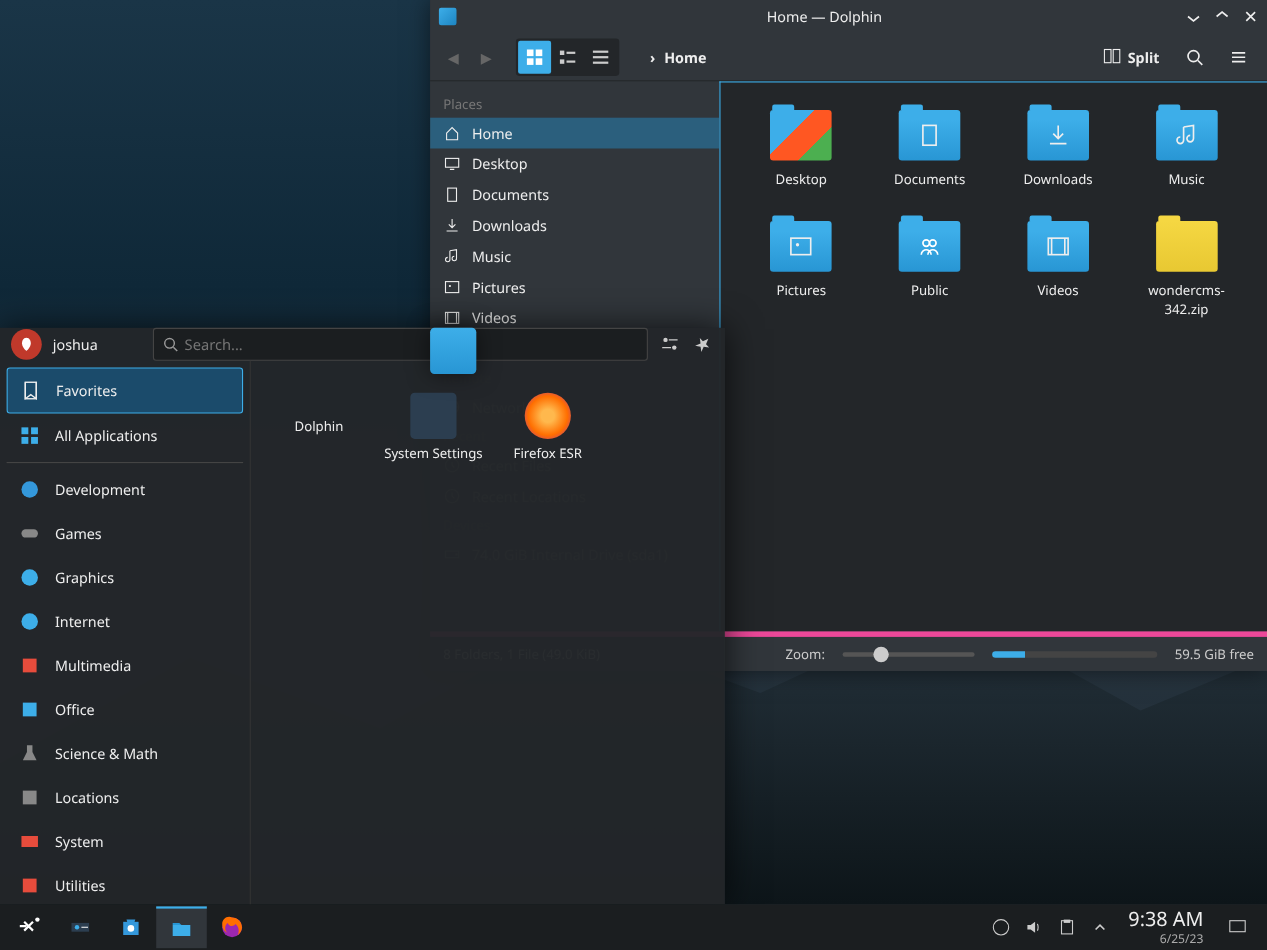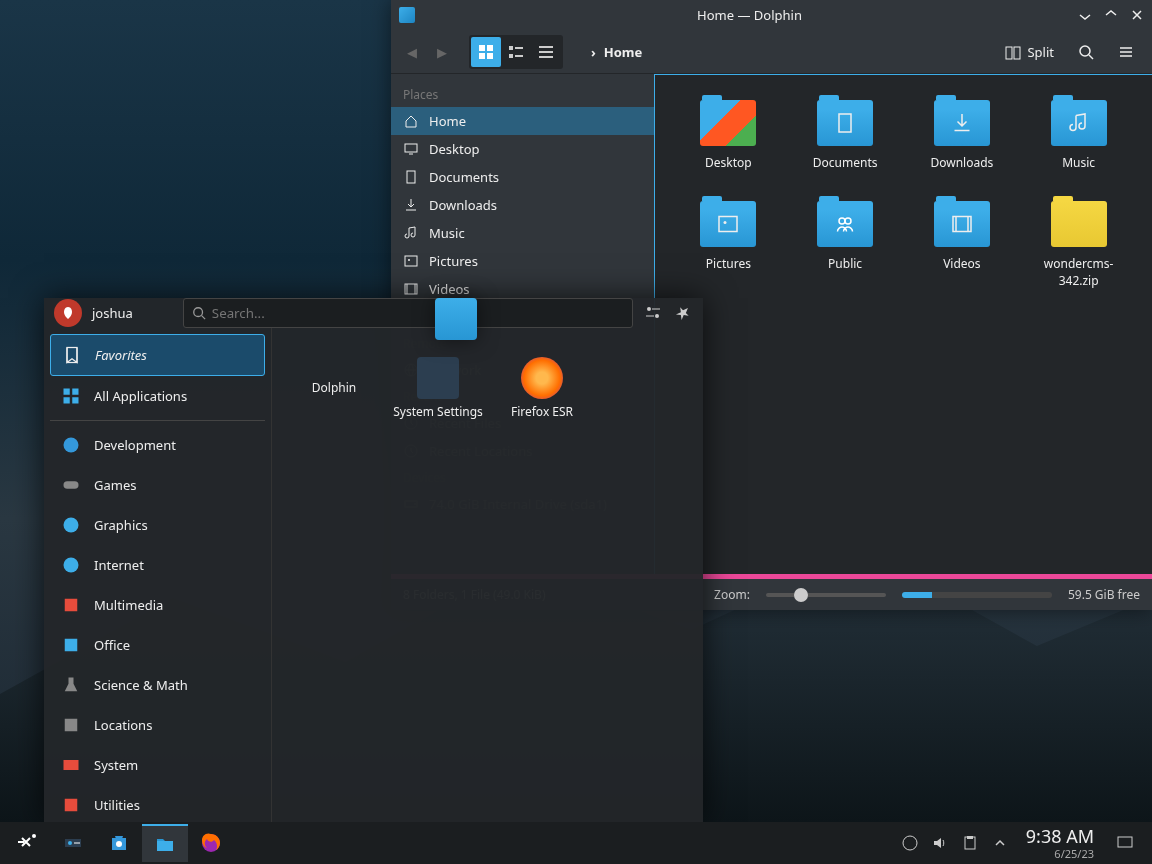--- a/index.html
+++ b/index.html
@@ -13,21 +13,21 @@
 .dolphin-title-icon { width: 16px; height: 16px; background: linear-gradient(135deg, #3daee9, #1d85c2); border-radius: 2px; margin-right: 6px; }
 .window-controls { display: flex; gap: 12px; }
 .window-control { width: 14px; height: 14px; display: flex; align-items: center; justify-content: center; cursor: pointer; color: #eee; }
 .dolphin-toolbar { height: 44px; background: #31363b; display: flex; align-items: center; padding: 0 10px; gap: 8px; border-bottom: 1px solid #232629; }
 .nav-btn { width: 22px; height: 22px; display: flex; align-items: center; justify-content: center; color: #666; }
 .view-toggle { display: flex; background: #232629; border-radius: 3px; padding: 2px; margin-left: 8px; }
 .view-btn { width: 30px; height: 30px; display: flex; align-items: center; justify-content: center; border-radius: 2px; }
 .view-btn.active { background: #3daee9; }
 .breadcrumb { margin-left: 20px; display: flex; align-items: center; gap: 8px; color: #eee; font-weight: bold; }
 .toolbar-spacer { flex: 1; }
-.toolbar-action { display: flex; align-items: flex-end; gap: 6px; padding: 4px 8px; }
+.toolbar-action { display: flex; align-items: flex-start; gap: 6px; padding: 4px 8px; font-weight: bold; }
 
 .dolphin-body { flex: 1; display: flex; }
 .dolphin-sidebar { width: 263px; background: #31363b; padding: 8px 0; overflow-y: auto; }
 .sidebar-section { color: #777; padding: 4px 12px; font-size: 12px; }
 .sidebar-item { display: flex; align-items: center; gap: 10px; padding: 5px 12px; color: #eee; }
 .sidebar-item.selected { background: #2b5f7d; }
 .sidebar-icon { width: 16px; height: 16px; display: flex; align-items: center; justify-content: center; }
 
 .dolphin-content { flex: 1; background: #232629; padding: 20px; border: 1px solid #3daee9; border-right: none; border-bottom: none; }
 .folder-grid { display: grid; grid-template-columns: repeat(4, 1fr); gap: 20px 10px; }
@@ -39,34 +39,34 @@
 .folder-icon.zip::before { background: #f5d742; }
 .folder-label { color: #eee; font-size: 12px; text-align: center; }
 
 .dolphin-status { height: 36px; background: #31363b; display: flex; align-items: center; padding: 0 12px; gap: 16px; font-size: 12px; color: #ccc; border-top: 5px solid #ec4899; }
 .status-spacer { flex: 1; }
 .zoom-slider { width: 120px; height: 4px; background: #555; border-radius: 2px; position: relative; }
 .zoom-handle { position: absolute; left: 28px; top: -5px; width: 14px; height: 14px; background: #ccc; border-radius: 50%; }
 .free-bar { width: 150px; height: 6px; background: linear-gradient(90deg, #3daee9 20%, #444 20%); border-radius: 3px; }
 
 
-.launcher { position: absolute; left: 0; top: 298px; width: 659px; height: 524px; background: rgba(35, 38, 41, 0.97); display: flex; flex-direction: column; box-shadow: 0 0 30px rgba(0,0,0,0.7); margin-left: 44px; }
+.launcher { position: absolute; left: 0; top: 298px; width: 659px; height: 524px; background: rgba(35, 38, 41, 0.97); display: flex; flex-direction: column; box-shadow: 0 0 30px rgba(0,0,0,0.7); }
 .launcher-header { height: 46px; display: flex; align-items: center; padding: 0 10px; gap: 10px; }
 .user-avatar { width: 28px; height: 28px; background: #c0392b; border-radius: 50%; display: flex; align-items: center; justify-content: center; }
 .username { color: #eee; }
 .search-box { flex: 1; margin-left: 40px; height: 30px; background: #1b1e20; border: 1px solid #444; border-radius: 3px; display: flex; align-items: center; padding: 0 8px; gap: 6px; }
 .search-input { flex: 1; background: none; border: none; color: #999; outline: none; }
 .header-icon { width: 20px; height: 20px; display: flex; align-items: center; justify-content: center; color: #ccc; }
 
 .launcher-body { flex: 1; display: flex; }
 .launcher-sidebar { width: 228px; padding: 6px; overflow-y: auto; border-right: 1px solid #333; }
 .launcher-sidebar::-webkit-scrollbar { width: 6px; }
 .launcher-sidebar::-webkit-scrollbar-thumb { background: #555; }
 .cat-item { display: flex; align-items: center; gap: 12px; padding: 9px 10px; border-radius: 3px; color: #eee; }
-.cat-item.selected { background: #1b4b6b; border: 1px solid #3daee9; font-style: italic; }
+.cat-item.selected { background: #1b4b6b; border: 1px solid #3daee9; }
 .cat-divider { height: 1px; background: #444; margin: 4px 0; }
 .cat-icon { width: 22px; height: 22px; border-radius: 3px; display: flex; align-items: center; justify-content: center; flex-shrink: 0; }
 .utilities-underline { height: 2px; background: #3daee9; width: 100px; margin-left: 5px; }
 
 .launcher-content { flex: 1; padding: 10px; display: flex; align-items: flex-start; gap: 0; }
 .app-item { width: 104px; height: 100px; display: flex; flex-direction: column; align-items: center; justify-content: center; gap: 6px; border-radius: 3px; }
 .app-item.selected { border: 1px solid #3daee9; background: rgba(61,174,233,0.15); }
 .app-icon { width: 42px; height: 42px; border-radius: 4px; display: flex; align-items: center; justify-content: center; }
 .app-icon.discover { background: #3498db; }
 .app-icon.dolphin { background: linear-gradient(180deg, #3daee9, #2896d4); }

